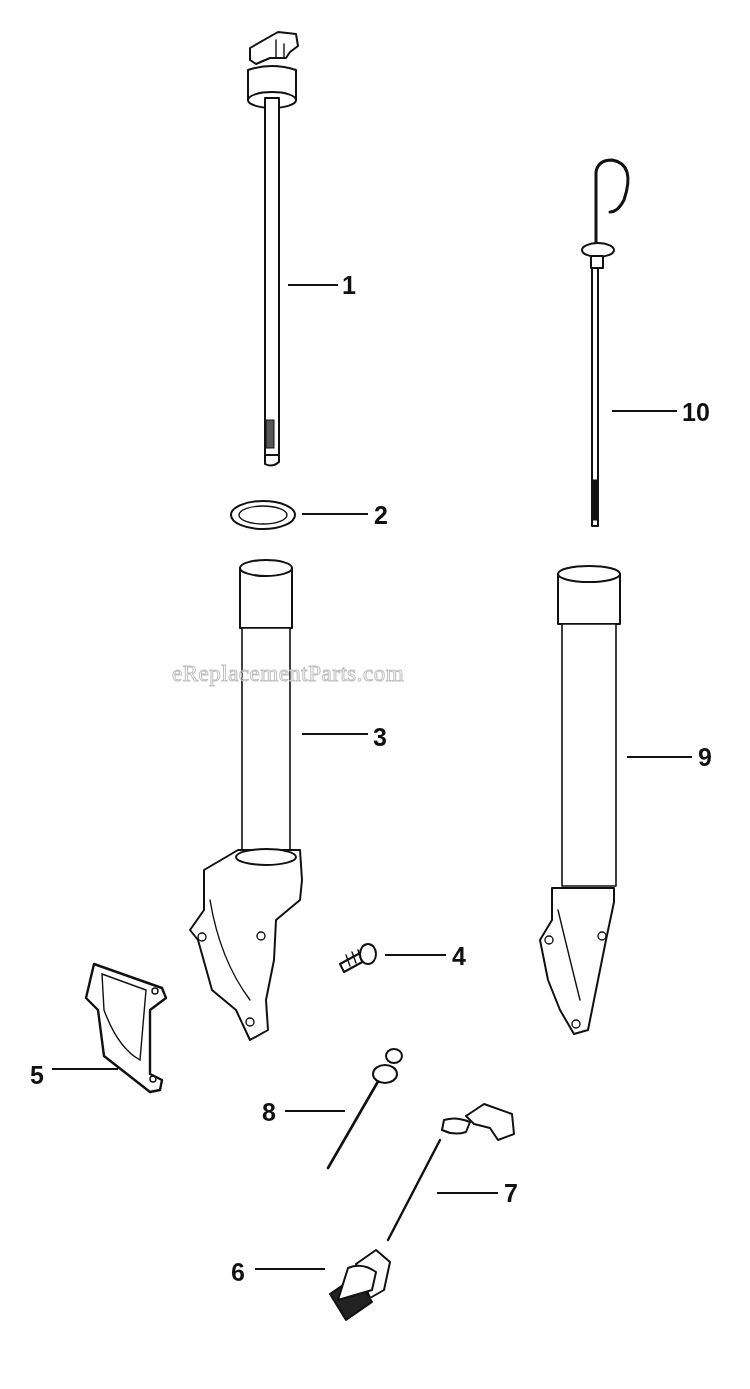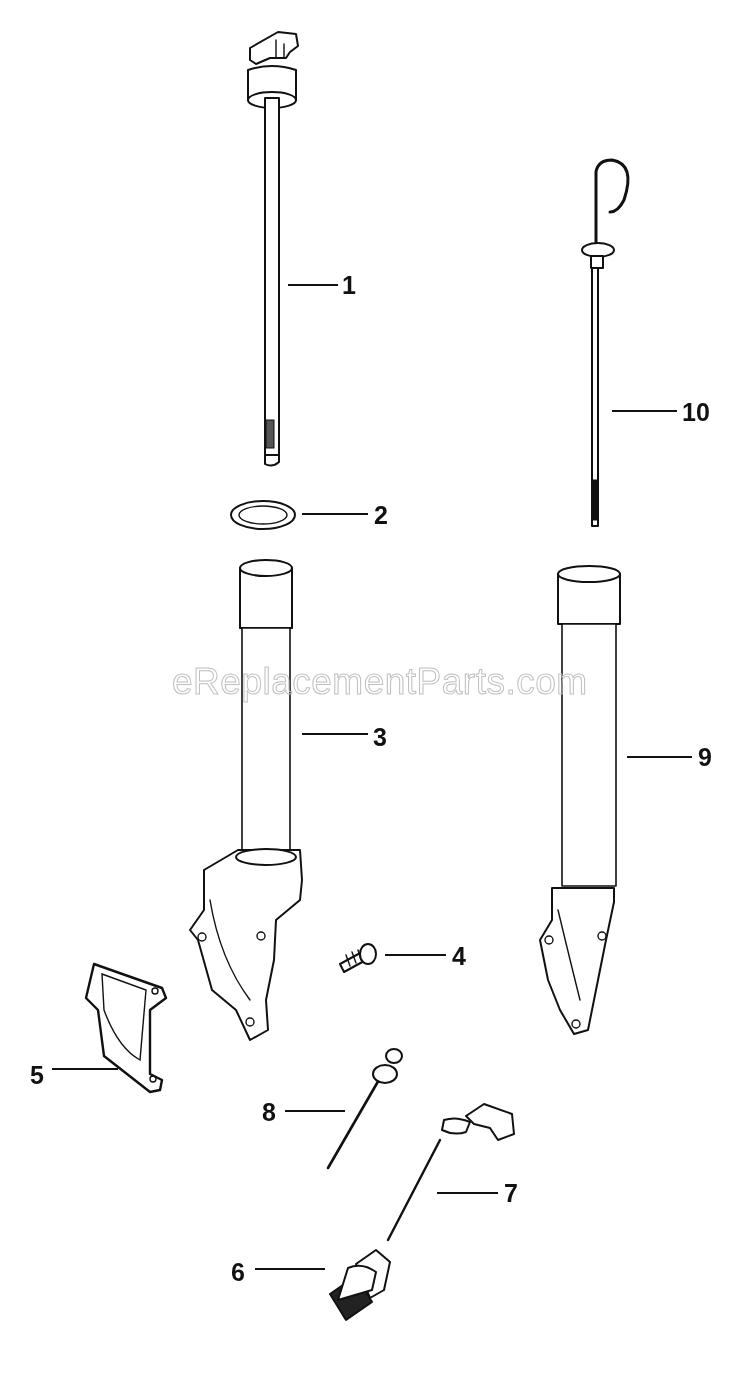--- a/index.html
+++ b/index.html
@@ -4,22 +4,22 @@
 <style>
   html, body { margin: 0; padding: 0; background: #ffffff; }
   body { width: 750px; height: 1389px; position: relative; overflow: hidden;
          font-family: "Liberation Sans", sans-serif; }
   #diagram { position: absolute; left: 0; top: 0; width: 750px; height: 1389px; }
   .part { fill: #ffffff; stroke: #111111; stroke-width: 2; stroke-linejoin: round; stroke-linecap: round; }
   .thin { fill: none; stroke: #111111; stroke-width: 1.4; stroke-linecap: round; }
   .dark { fill: #111111; stroke: #111111; stroke-width: 1; }
   .leader { stroke: #111111; stroke-width: 2; }
   .callout-num { font-family: "Liberation Sans", sans-serif; font-weight: bold; font-size: 25px; fill: #111111; }
-  .watermark { position: absolute; left: 172px; top: 661px; font-family: Liberation Sans, sans-serif;
-               font-size: 37px; color: transparent; -webkit-text-stroke: 1px #bfbfbf; letter-spacing: 0.5px;
+  .watermark { position: absolute; left: 172px; top: 661px; font-family: Liberation Serif, serif;
+               font-size: 23px; color: transparent; -webkit-text-stroke: 1px #bfbfbf; letter-spacing: 0.5px;
                white-space: nowrap; pointer-events: none; }
 </style>
 </head>
 <body>
 
 <svg id="diagram" viewBox="0 0 750 1389" xmlns="http://www.w3.org/2000/svg">
 
   <g>
     <path class="part" d="M250 48 L278 32 L296 34 L298 46 L290 52 L286 58 L270 58 L256 64 L250 60 Z"></path>
     <path class="thin" d="M276 40 L276 58 M284 44 L284 58"></path>

